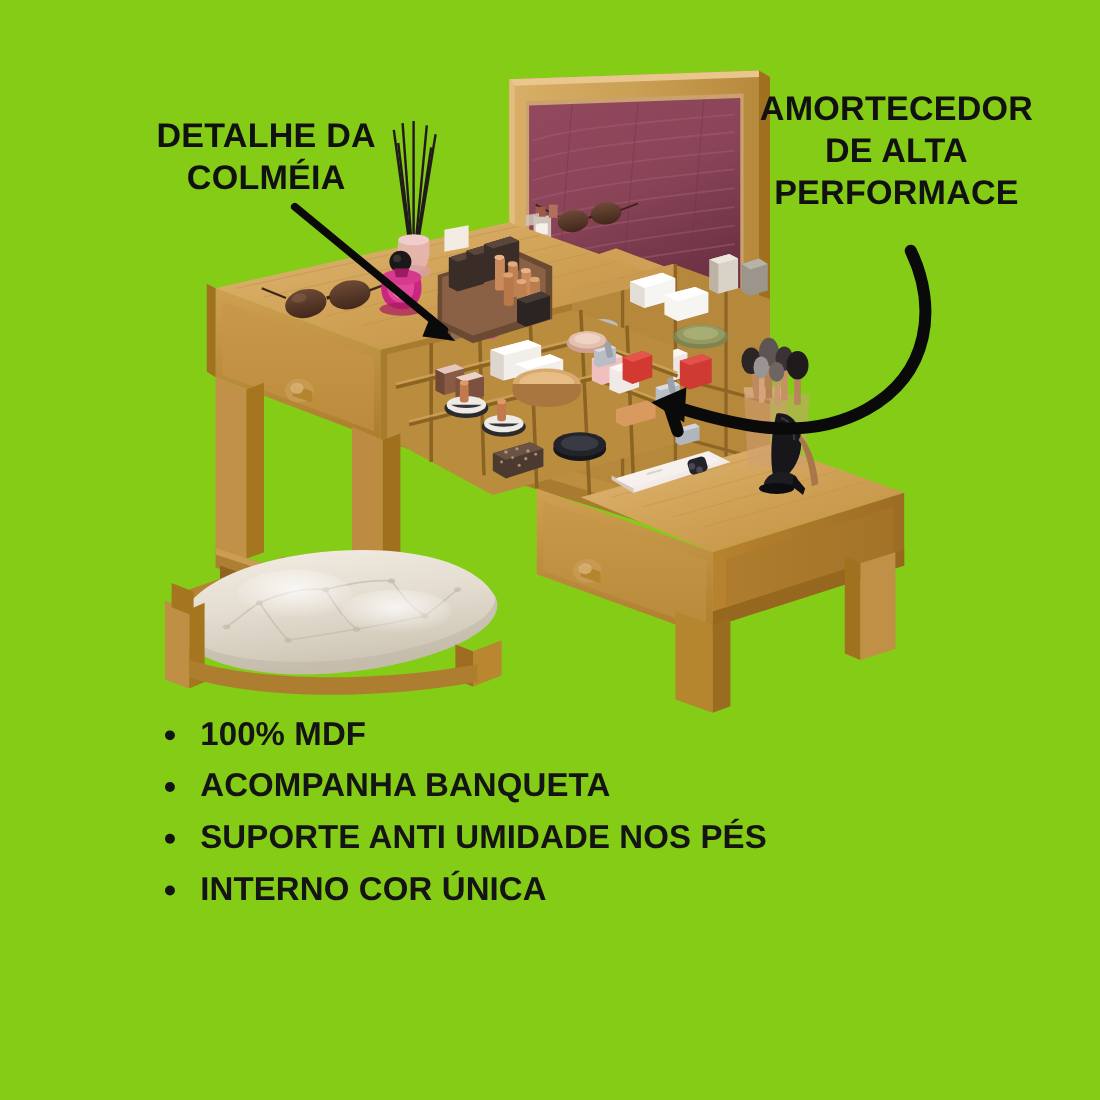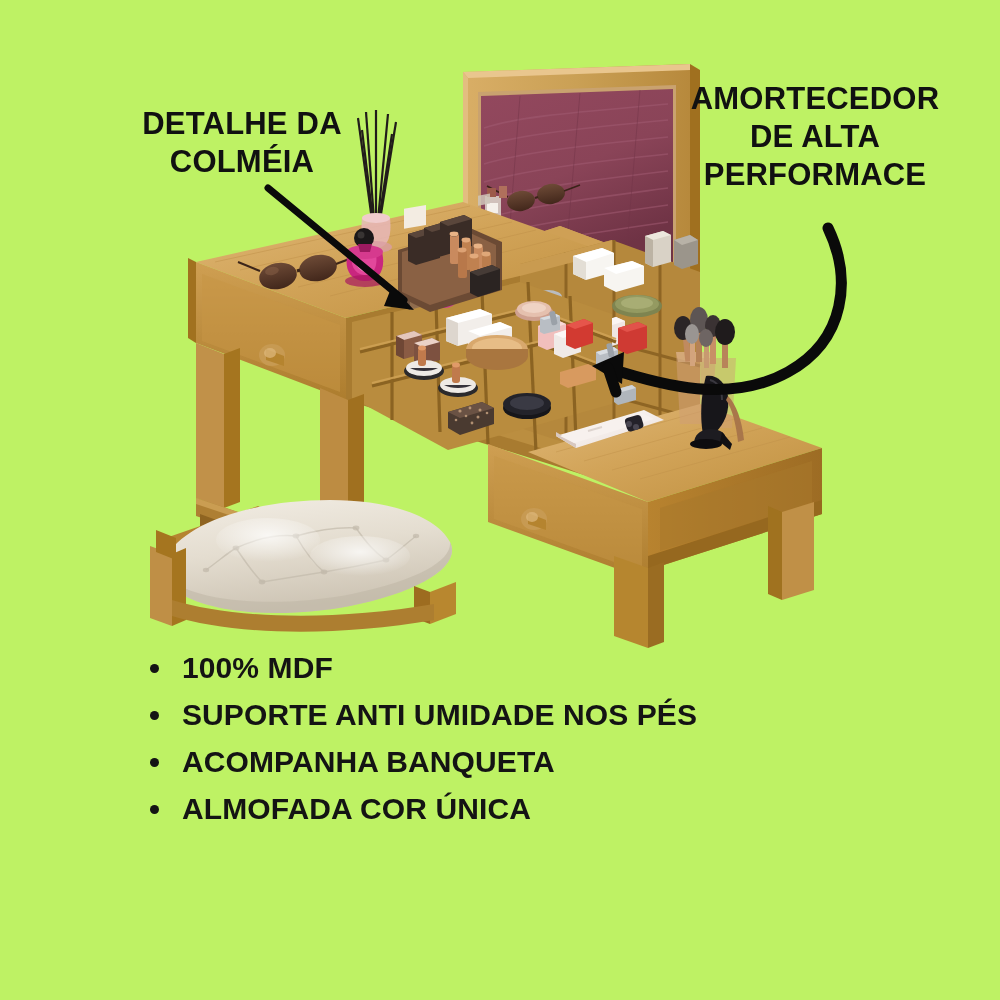--- a/index.html
+++ b/index.html
@@ -4,21 +4,21 @@
 <title>Penteadeira</title>
 <style>
   html,body{margin:0;padding:0;}
   body{
     width:1000px;height:1000px;
     background:#ffffff;
     font-family:"Liberation Sans","DejaVu Sans",sans-serif;
     overflow:hidden;
     position:relative;
   }
-  #stage{position:absolute;inset:0;width:1000px;height:1000px;background:#bef264;}
+  #stage{position:absolute;inset:0;width:1000px;height:1000px;background:#84cc16;}
 
   
   .callout{
     position:absolute;
     color:#111111;
     font-weight:bold;
     text-align:center;
     line-height:1.22;
     letter-spacing:.2px;
     white-space:pre-line;
@@ -610,18 +610,18 @@
 
   <div class="callout" id="callout-left">DETALHE DA
 COLMÉIA</div>
 
   <div class="callout" id="callout-right">AMORTECEDOR
 DE ALTA
 PERFORMACE</div>
 
   <ul id="feature-list">
     <li>100% MDF</li>
+    <li>ACOMPANHA BANQUETA</li>
     <li>SUPORTE ANTI UMIDADE NOS PÉS</li>
-    <li>ACOMPANHA BANQUETA</li>
-    <li>ALMOFADA COR ÚNICA</li>
+    <li>INTERNO COR ÚNICA</li>
   </ul>
 
 </div>
 
 </body></html>

